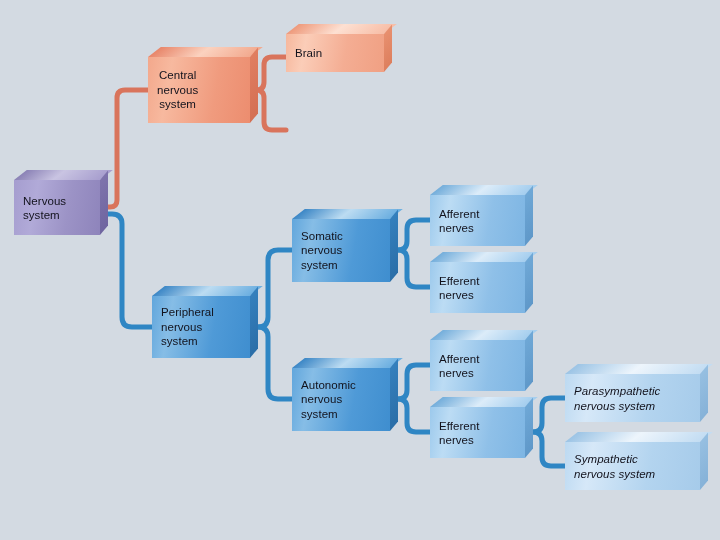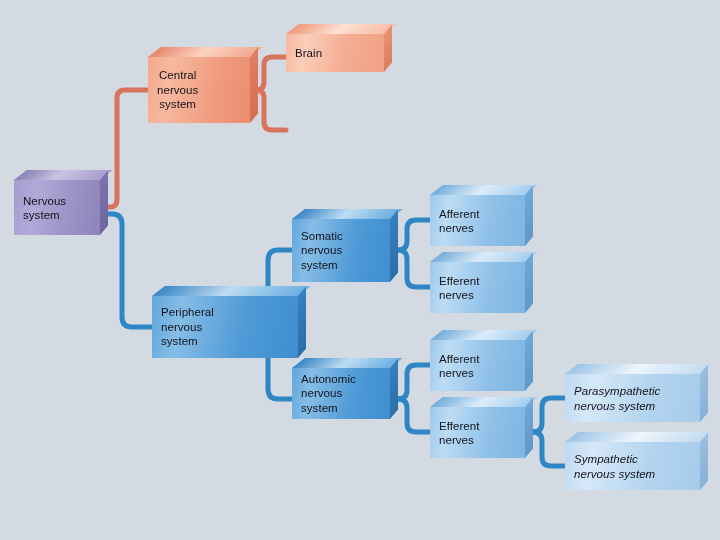--- a/index.html
+++ b/index.html
@@ -153,21 +153,21 @@
   </div>
 
   <div class="node p-salmon-lite" style="left:286px; top:34px; width:98px; height:38px;">
     <div class="box-top"></div>
     <div class="box-side"></div>
     <div class="box-front"></div>
     <div class="box-label">Brain</div>
   </div>
 
 
-  <div class="node p-blue" style="left:152px; top:296px; width:98px; height:62px;padding-left:48px;">
+  <div class="node p-blue" style="left:152px; top:296px; width:98px; height:62px;">
     <div class="box-top"></div>
     <div class="box-side"></div>
     <div class="box-front"></div>
     <div class="box-label">Peripheral
 nervous
 system</div>
   </div>
 
   <div class="node p-blue" style="left:292px; top:219px; width:98px; height:63px;">
     <div class="box-top"></div>
@@ -187,21 +187,21 @@
   </div>
 
   <div class="node p-blue-mid" style="left:430px; top:262px; width:95px; height:51px;">
     <div class="box-top"></div>
     <div class="box-side"></div>
     <div class="box-front"></div>
     <div class="box-label">Efferent
 nerves</div>
   </div>
 
-  <div class="node p-blue" style="left:292px; top:368px; width:98px; height:51px;">
+  <div class="node p-blue" style="left:292px; top:368px; width:98px; height:63px;">
     <div class="box-top"></div>
     <div class="box-side"></div>
     <div class="box-front"></div>
     <div class="box-label">Autonomic
 nervous
 system</div>
   </div>
 
   <div class="node p-blue-mid" style="left:430px; top:340px; width:95px; height:51px;">
     <div class="box-top"></div>

